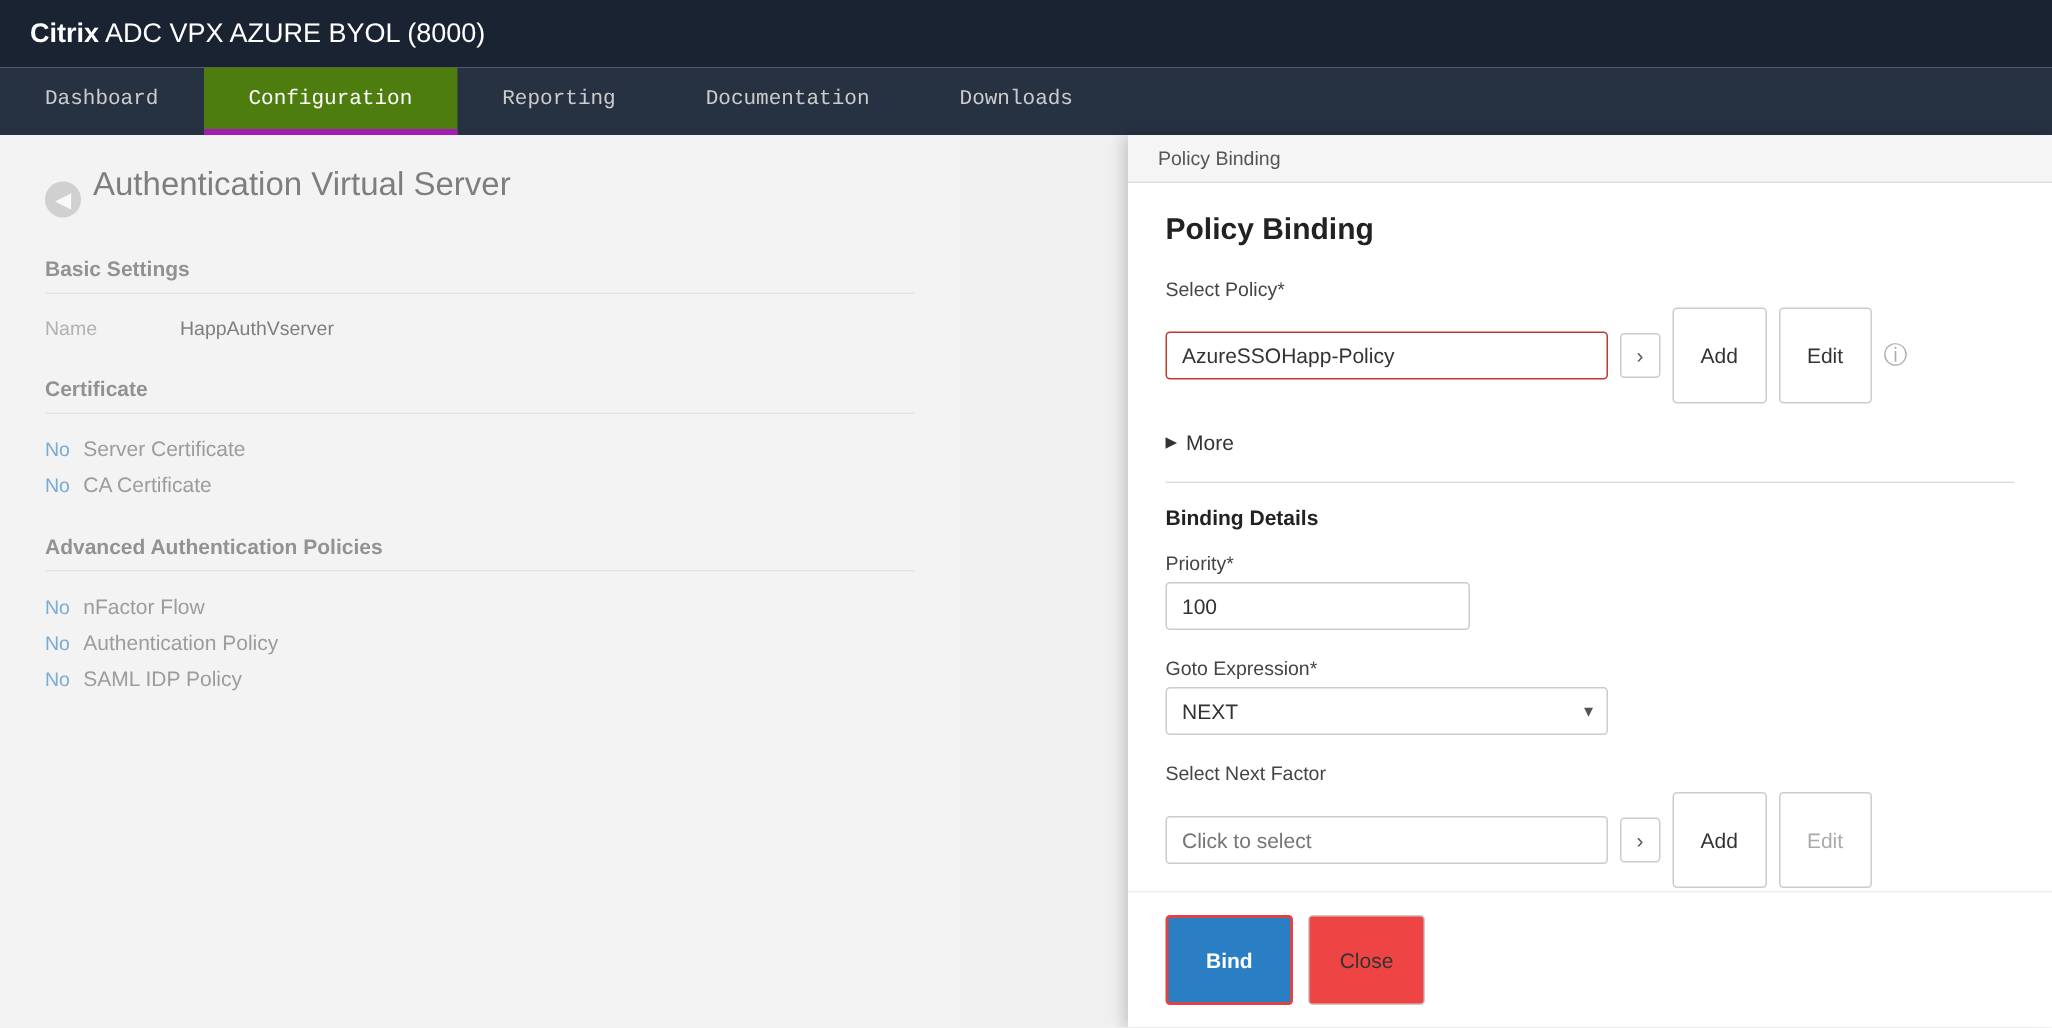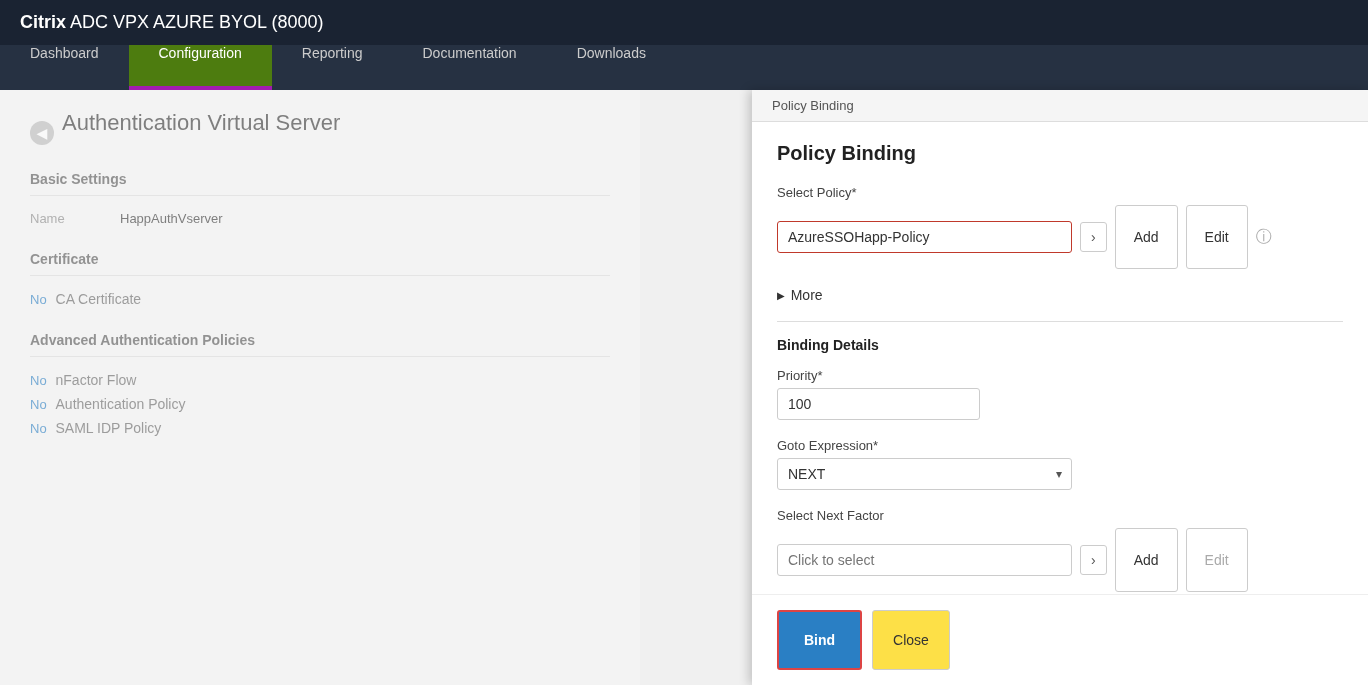--- a/index.html
+++ b/index.html
@@ -28,23 +28,25 @@
     .nav {
       background: #263142;
       height: 45px;
       display: flex;
       align-items: stretch;
     }
     .nav-tab {
       color: #ccc;
       padding: 0 30px;
       display: flex;
+      align-items: center;
       cursor: pointer;
       font-size: 14px;
       border-bottom: 3px solid transparent;
+      font-family: Liberation Mono, monospace;
     }
     .nav-tab.active {
       color: white;
       background: #4d7c0f;
       border-bottom: 4px solid #a21caf;
     }
 
     
     .main {
       display: flex;
@@ -278,21 +280,21 @@
       color: white;
       border: 2px solid #d44;
       padding: 20px 25px;
       border-radius: 3px;
       cursor: pointer;
       font-size: 14px;
       font-weight: bold;
     }
 
     .close-btn {
-      background: #fde047;
+      background: #ef4444;
       color: #333;
       border: 1px solid #ccc;
       padding: 8px 20px;
       border-radius: 3px;
       cursor: pointer;
       font-size: 14px;
     }
   </style>
 </head>
 <body>
@@ -333,20 +335,24 @@
     <div class="section-group">
       <div class="section-heading">Basic Settings</div>
       <div class="field-row">
         <span class="field-label">Name</span>
         <span class="field-value">HappAuthVserver</span>
       </div>
     </div>
 
     <div class="section-group">
       <div class="section-heading">Certificate</div>
+      <div class="sub-item">
+        <span class="link-style">No</span>
+        <span style="color:#666; margin-left:5px;">Server Certificate</span>
+      </div>
       <div class="sub-item">
         <span class="link-style">No</span>
         <span style="color:#666; margin-left:5px;">CA Certificate</span>
       </div>
     </div>
 
     <div class="section-group">
       <div class="section-heading">Advanced Authentication Policies</div>
       <div class="sub-item">
         <span class="link-style">No</span>

